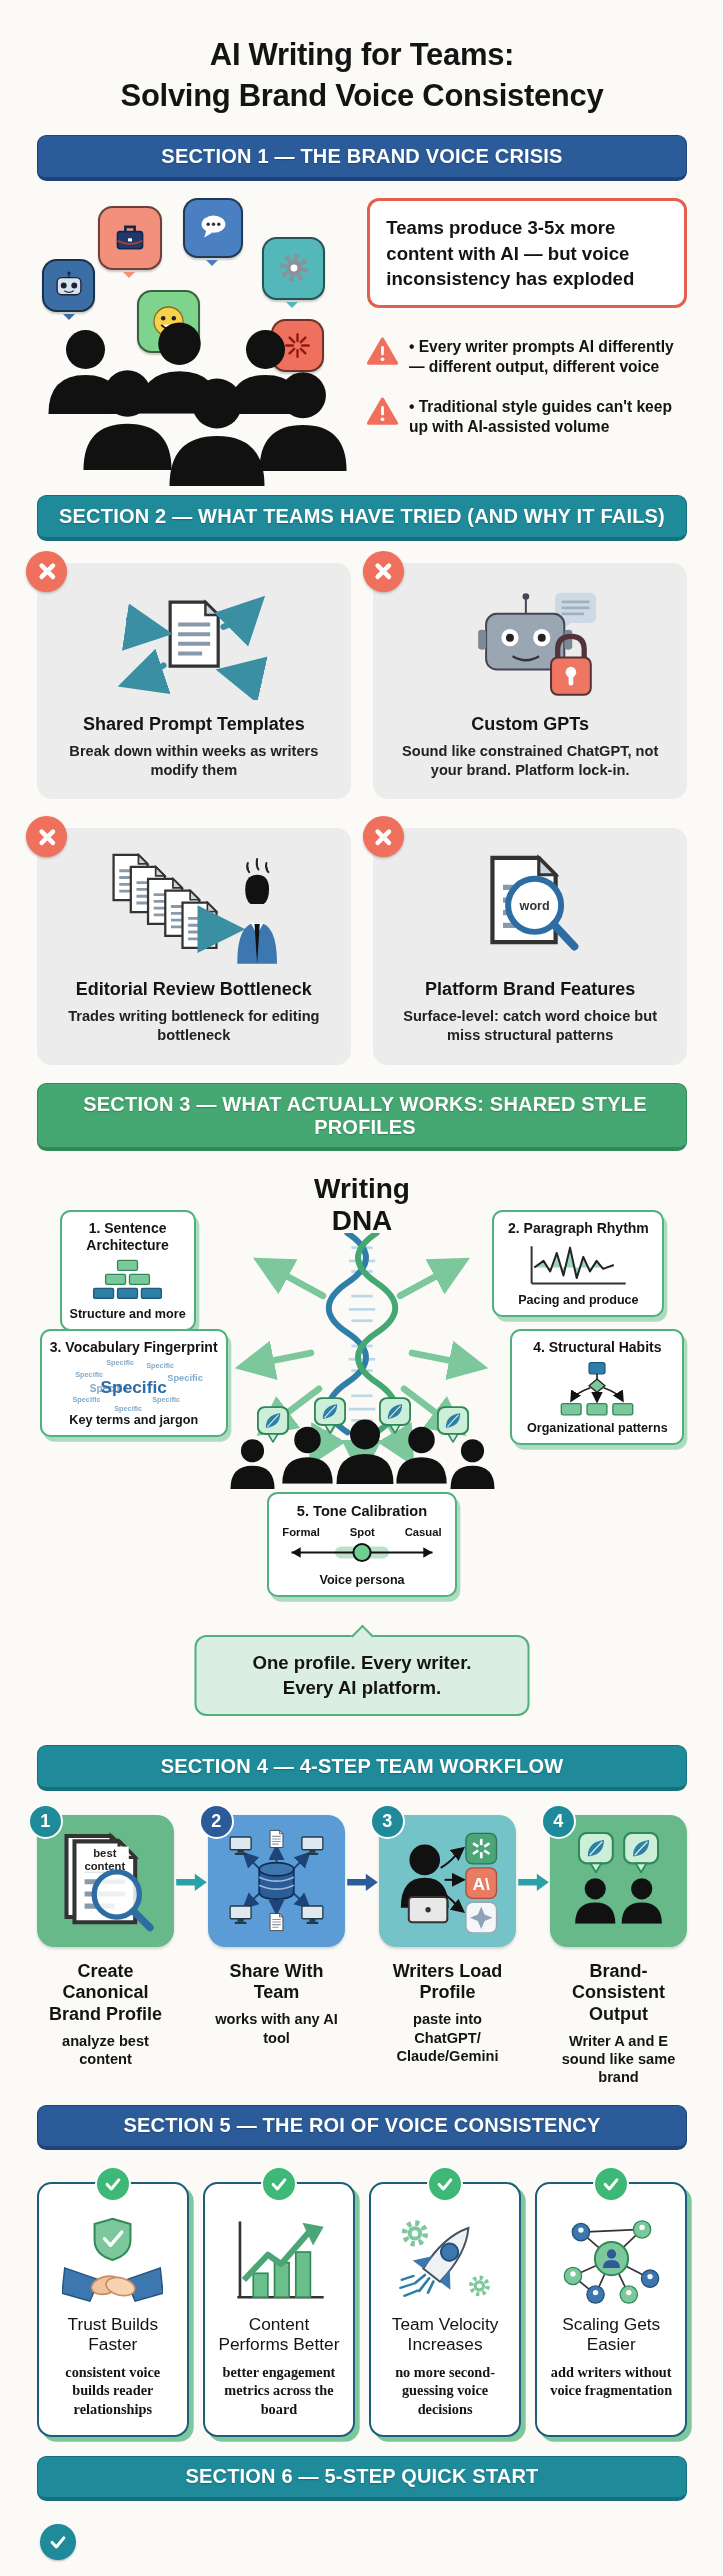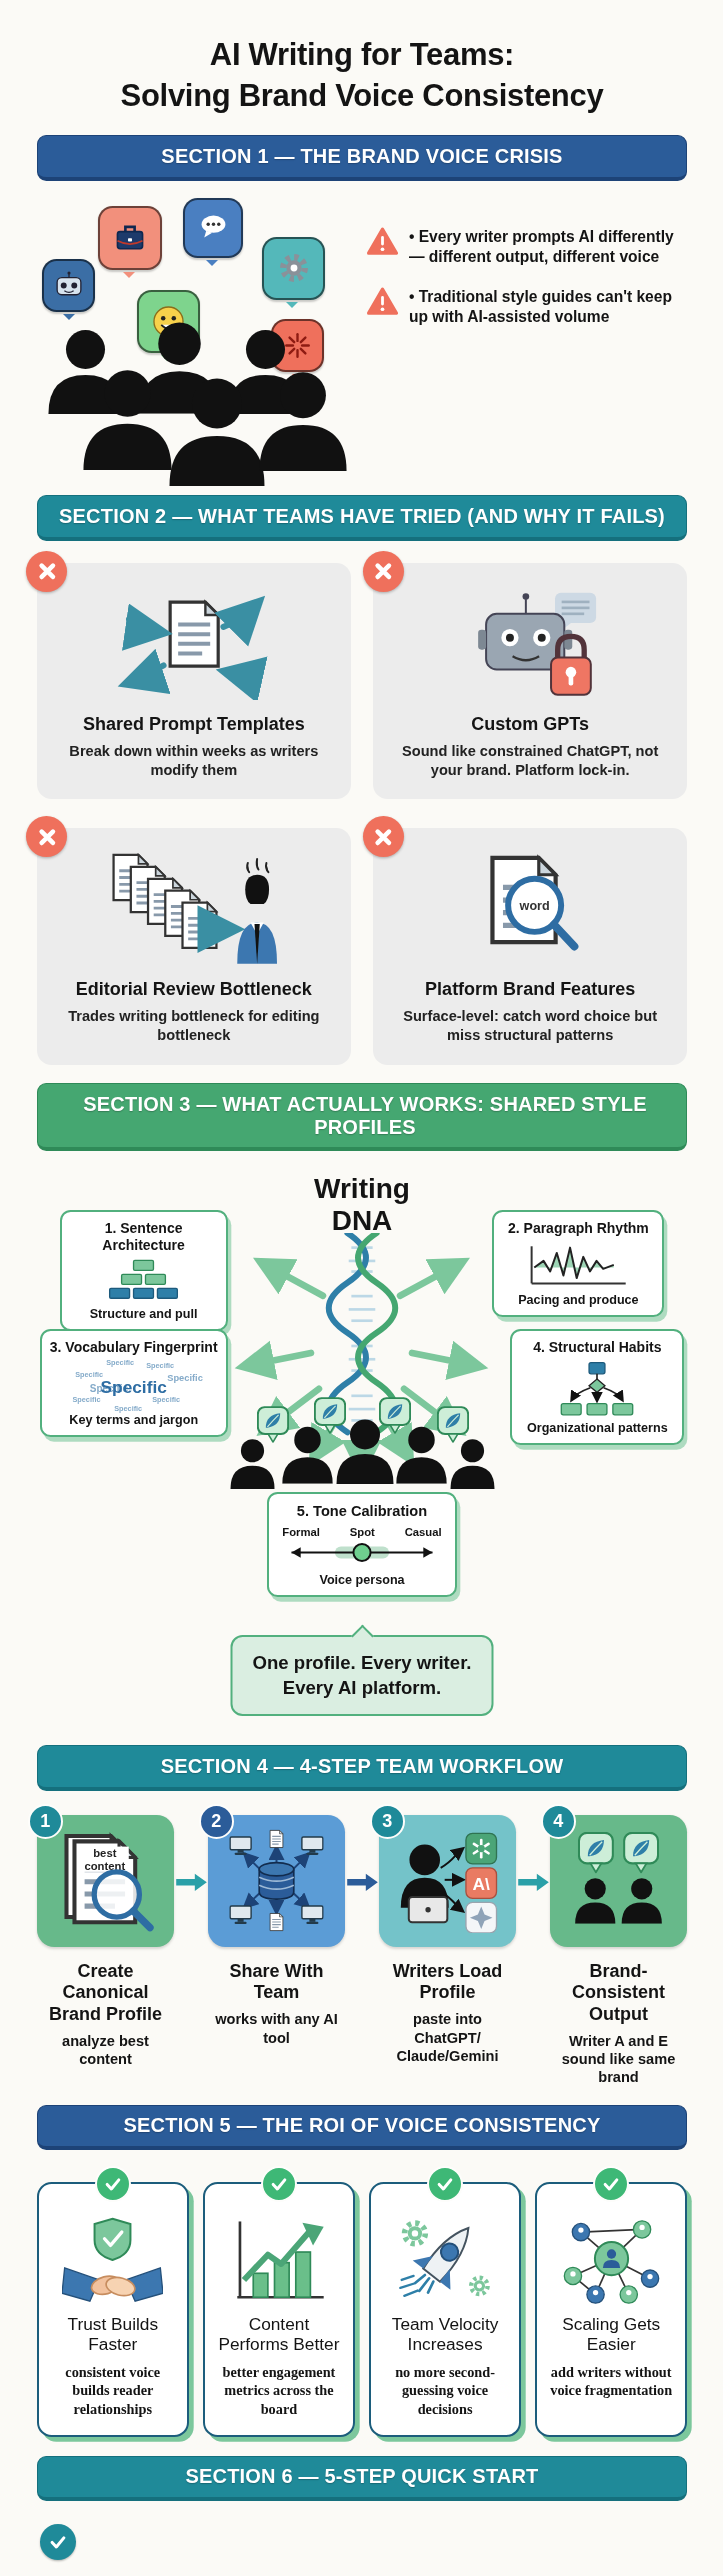--- a/index.html
+++ b/index.html
@@ -70,21 +70,21 @@
              font-size:28px; font-weight:bold; line-height:1.15;}
   .helix{position:absolute; left:50%; transform:translateX(-50%); top:64px;}
   .crowd3{position:absolute; left:50%; transform:translateX(-50%); top:247px; width:266px; height:100px;}
   .tone-card{position:absolute; left:50%; transform:translateX(-50%); top:323px; width:190px;
              background:#fff; border:2px solid #52b07e; border-radius:10.6px;
              box-shadow:3.3px 4.7px 0 rgba(124,199,156,.6); padding:9.3px 9.3px 8px; text-align:center;}
   .tone-title{font-size:14.6px; font-weight:bold;}
   .tone-labels{display:flex; justify-content:space-between; padding:0 4px; margin-top:6.7px;
                font-size:11.3px; font-weight:600;}
   .tone-caption{font-size:12.6px; font-weight:600; margin-top:4px;}
-  .quote{position:absolute; left:50%; transform:translateX(-50%); top:466px; width:263px;
+  .quote{position:absolute; left:50%; transform:translateX(-50%); top:466px; width:335px;
          background:var(--lightGreen); border:2px solid #52b07e; border-radius:12px;
          padding:14.6px 10.6px; text-align:center; font-size:18.6px; font-weight:bold; line-height:1.3;}
   .quote .tail{position:absolute; top:-8.6px; left:50%; width:16px; height:16px; margin-left:-8px;
          background:var(--lightGreen); border-left:2px solid #52b07e; border-top:2px solid #52b07e;
          transform:rotate(45deg);}
   .cloud{position:relative; height:57px; width:133px; margin:0 auto;}
   .cloud .big{position:absolute; left:50%; top:21px; transform:translateX(-50%); color:#2e6da3;
               font-size:17.3px; font-weight:bold;}
   .cloud .sm{position:absolute; color:#6f9cc0; font-size:7.3px; font-weight:bold; filter:blur(0.4px); opacity:.85;}
 
@@ -260,20 +260,23 @@
           </svg>
         <svg class="person-abs" style="left:130px;top:178px" width="100" height="110" viewBox="0 0 150 165">
             <use href="#sym-person" width="150" height="165"></use>
           </svg>
         <svg class="person-abs" style="left:220px;top:172px" width="92" height="101" viewBox="0 0 138 152">
             <use href="#sym-person" width="138" height="152"></use>
           </svg>
       </div>
 
       <div class="s1-right">
+        <div class="stat-box">
+          <span>Teams produce 3-5x more content with AI — but voice inconsistency has exploded</span>
+        </div>
         <div class="bullets">
           <div class="bullet">
             <svg class="warn" viewBox="0 0 40 36">
                 <path d="M20 2 L38 33 H2 Z" fill="#ef705c" stroke="#ef705c" stroke-width="4" stroke-linejoin="round"></path>
                 <rect x="18.2" y="11" width="3.6" height="12" rx="1.8" fill="#fff"></rect>
                 <circle cx="20" cy="28" r="2.4" fill="#fff"></circle>
               </svg>
             <div class="bullet-text">• Every writer prompts AI differently — different output, different voice</div>
           </div>
           <div class="bullet">
@@ -431,33 +434,33 @@
             <line x1="40" y1="190" x2="80" y2="190"></line>
             <line x1="44" y1="207" x2="76" y2="207"></line>
           <line x1="44" y1="245" x2="76" y2="245"></line>
             <line x1="40" y1="265" x2="80" y2="265"></line>
             <line x1="44" y1="282" x2="76" y2="282"></line>
         </g>
         <path d="M38,0 Q94,37 38,75 T38,150 T38,225 T38,300" fill="none" stroke="#2e7fa8" stroke-width="9" stroke-linecap="round"></path>
         <path d="M82,0 Q26,37 82,75 T82,150 T82,225 T82,300" fill="none" stroke="#45a771" stroke-width="9" stroke-linecap="round"></path>
       </svg>
 
-      <div class="dna-card" style="left:22.6px;top:41px;width:168px">
+      <div class="dna-card" style="left:22.6px;top:41px;width:136px">
         <div class="t">1. Sentence Architecture</div>
         <div class="icon">
           <svg width="73" height="44" viewBox="0 0 110 66">
             <rect x="40" y="2" width="30" height="15" rx="2" fill="#7cc79c" stroke="#2f8a58" stroke-width="2"></rect>
             <rect x="22" y="23" width="30" height="15" rx="2" fill="#7cc79c" stroke="#2f8a58" stroke-width="2"></rect>
             <rect x="58" y="23" width="30" height="15" rx="2" fill="#7cc79c" stroke="#2f8a58" stroke-width="2"></rect>
             <rect x="4" y="44" width="30" height="15" rx="2" fill="#2e7fa8" stroke="#1d5a7c" stroke-width="2"></rect>
             <rect x="40" y="44" width="30" height="15" rx="2" fill="#2e7fa8" stroke="#1d5a7c" stroke-width="2"></rect>
             <rect x="76" y="44" width="30" height="15" rx="2" fill="#2e7fa8" stroke="#1d5a7c" stroke-width="2"></rect>
           </svg>
         </div>
-        <div class="c">Structure and pull</div>
+        <div class="c">Structure and more</div>
       </div>
 
       <div class="dna-card" style="right:22.6px;top:41px;width:172px">
         <div class="t">2. Paragraph Rhythm</div>
         <div class="icon">
           <svg width="106" height="47" viewBox="0 0 160 70">
             <line x1="10" y1="6" x2="10" y2="62" stroke="#333" stroke-width="3"></line>
             <line x1="10" y1="62" x2="152" y2="62" stroke="#333" stroke-width="3"></line>
             <polygon points="14,38 28,28 38,44 48,16 58,50 68,8 78,54 88,22 98,44 108,28 118,40 134,34 134,38 14,38" fill="#7cc79c" opacity=".75"></polygon>
             <polyline points="14,38 28,28 38,44 48,16 58,50 68,8 78,54 88,22 98,44 108,28 118,40 134,34" fill="none" stroke="#222" stroke-width="3" stroke-linejoin="round"></polyline>

